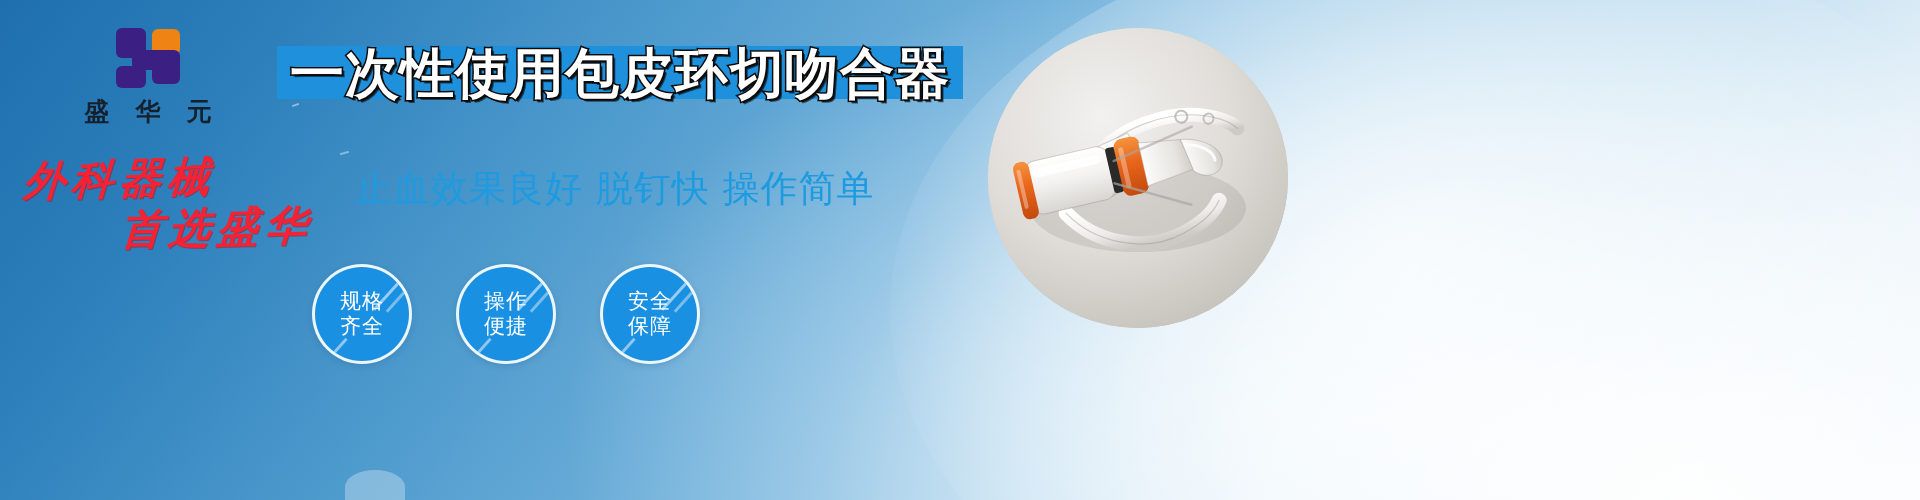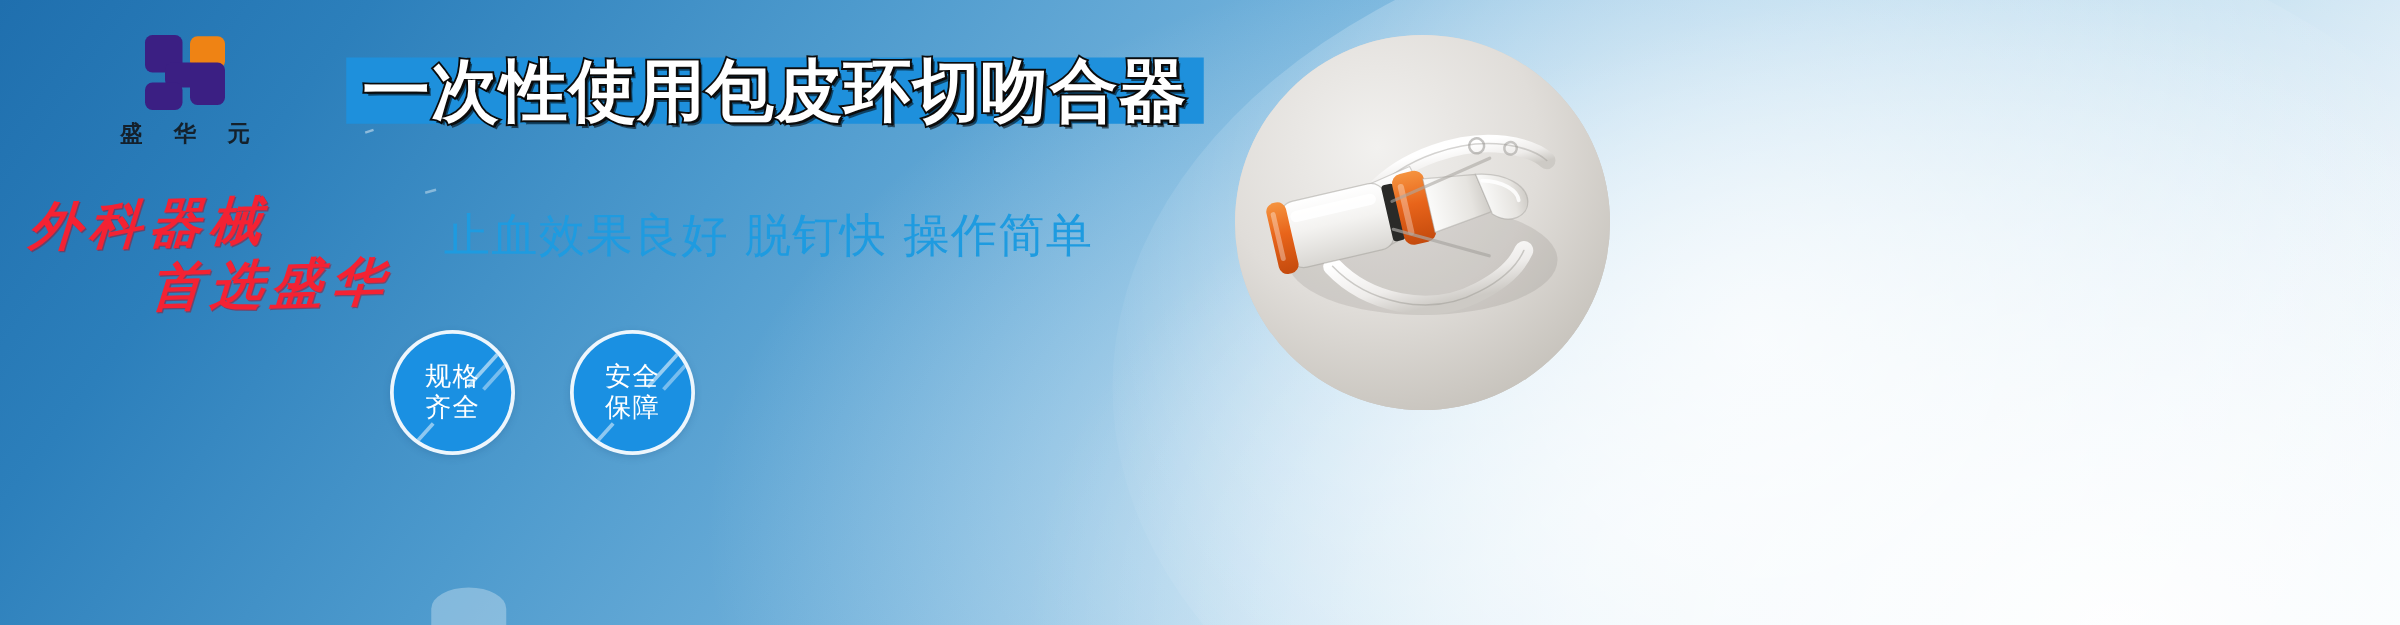--- a/index.html
+++ b/index.html
@@ -63,26 +63,26 @@
     border-radius: 6px;
   }
   .lm-tl { left: 0;    top: 0;   width: 30px; height: 30px; background: #3b1f83; border-radius: 7px 7px 3px 7px; }
   .lm-tr { left: 36px; top: 1px; width: 28px; height: 26px; background: #ef8314; border-radius: 7px; }
   .lm-mid{ left: 16px; top: 22px;width: 30px; height: 20px; background: #3b1f83; border-radius: 4px; }
   .lm-br { left: 36px; top: 22px;width: 28px; height: 34px; background: #3b1f83; border-radius: 4px 4px 8px 8px; }
   .lm-bl { left: 0;    top: 38px;width: 30px; height: 22px; background: #3b1f83; border-radius: 5px 3px 5px 7px; }
 
   .logo-text {
     margin-top: 7px;
-    font-size: 18px;
+    font-size: 25px;
     font-weight: 700;
     letter-spacing: 10px;
     color: #14202b;
     text-indent: 10px;
-    font-family: Liberation Sans, sans-serif;
+    font-family: Liberation Serif, serif;
   }
 
   
   #title-bar {
     position: absolute;
     left: 277px;
     top: 46px;
     height: 53px;
     background: #1e90dc;
     padding: 0 13px;
@@ -260,20 +260,29 @@
     <div class="badge">
       <span class="gloss-a"></span>
       <span class="gloss-b"></span>
       <span class="gloss-c"></span>
       <div class="badge-label">
         <span>规格</span>
         <span>齐全</span>
       </div>
     </div>
 
+    <div class="badge">
+      <span class="gloss-a"></span>
+      <span class="gloss-b"></span>
+      <span class="gloss-c"></span>
+      <div class="badge-label">
+        <span>操作</span>
+        <span>便捷</span>
+      </div>
+    </div>
 
 
     <div class="badge">
       <span class="gloss-a"></span>
       <span class="gloss-b"></span>
       <span class="gloss-c"></span>
       <div class="badge-label">
         <span>安全</span>
         <span>保障</span>
       </div>

